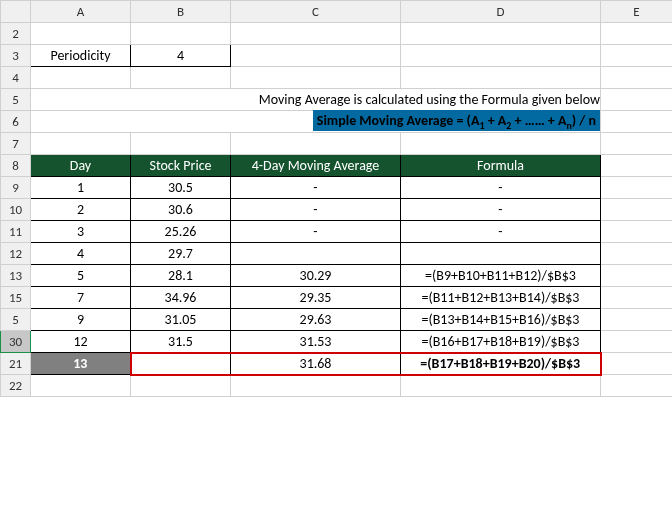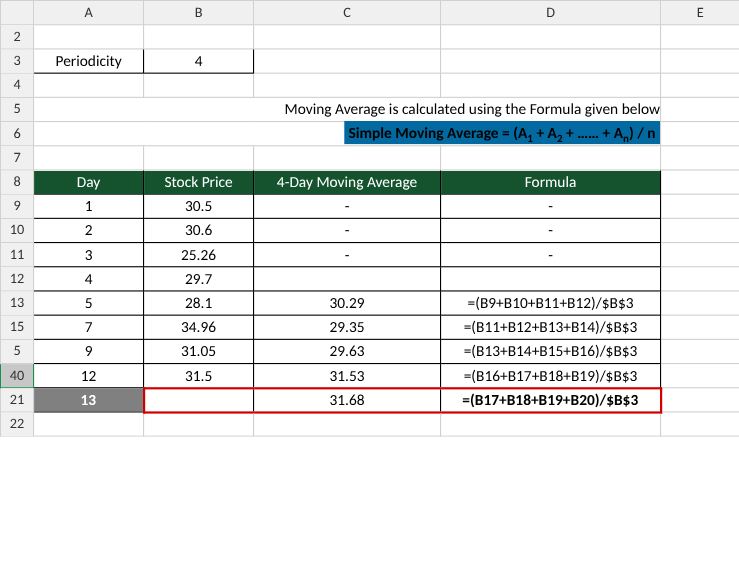--- a/index.html
+++ b/index.html
@@ -200,21 +200,21 @@
   </tr>
   <tr>
         <td class="row-hdr">5</td>
     <td class="cell blk">9</td>
     <td class="cell blk">31.05</td>
     <td class="cell blk">29.63</td>
     <td class="cell blk">=(B13+B14+B15+B16)/$B$3</td>
     <td class="cell"></td>
   </tr>
   <tr>
-        <td class="row-hdr sel">40</td>
+        <td class="row-hdr sel">30</td>
     <td class="cell blk">12</td>
     <td class="cell blk">31.5</td>
     <td class="cell blk">31.53</td>
     <td class="cell blk">=(B16+B17+B18+B19)/$B$3</td>
     <td class="cell"></td>
   </tr>
   <tr>
         <td class="row-hdr">21</td>
     <td class="cell grayrow blk">13</td>
     <td class="cell blk redbox-t redbox-b redbox-l"></td>

